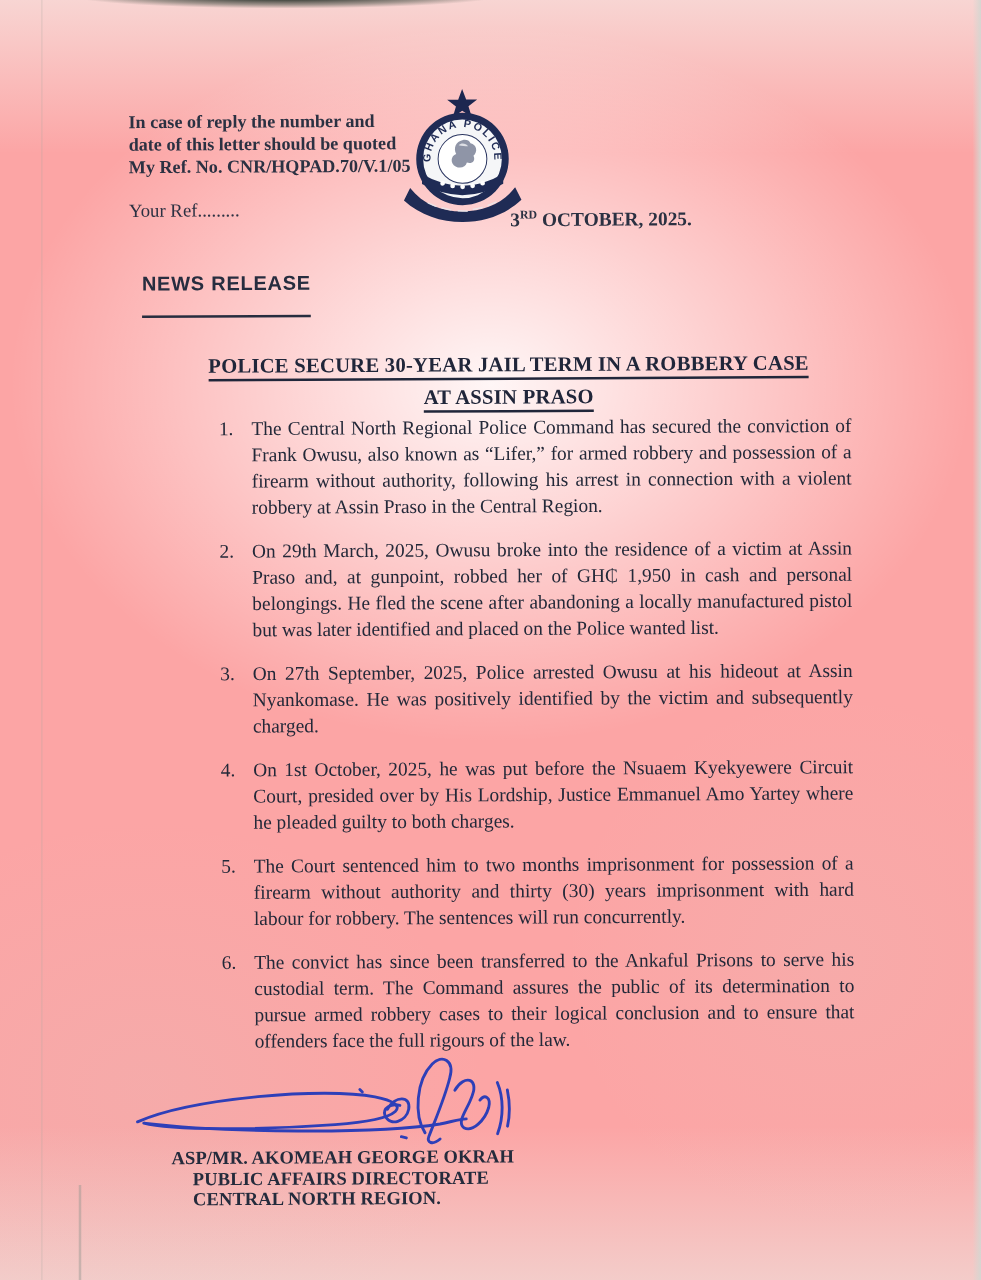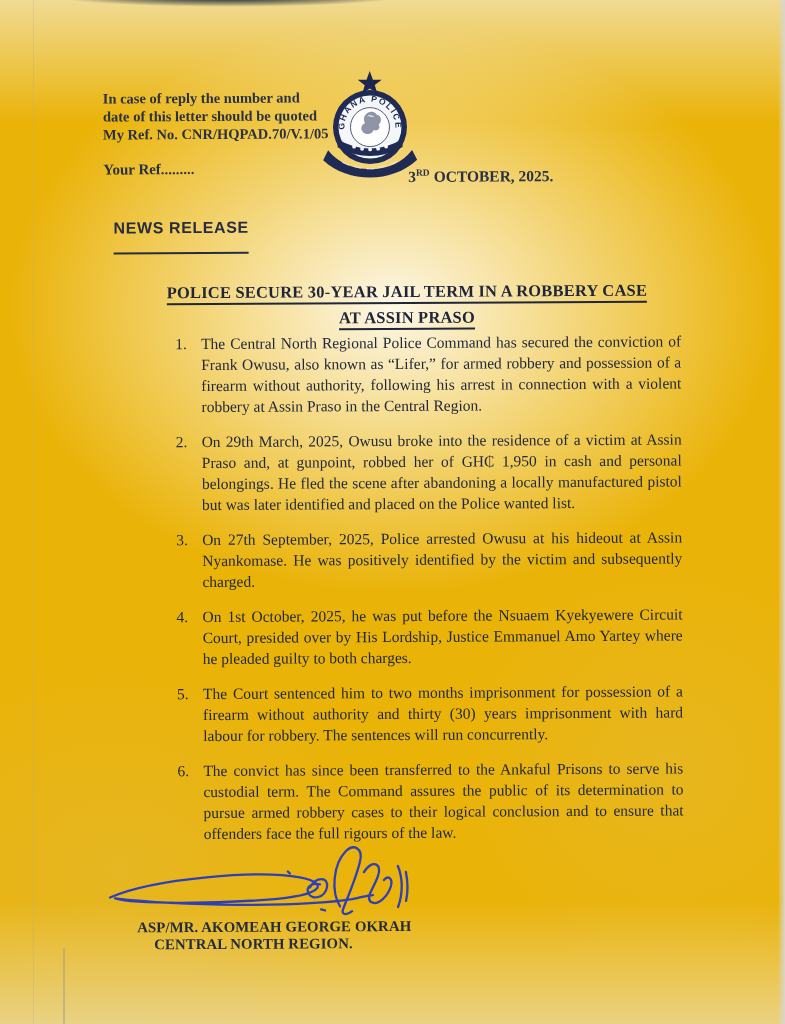--- a/index.html
+++ b/index.html
@@ -1,18 +1,18 @@
 <!DOCTYPE html>
 <html><head>
 <meta charset="utf-8">
 <style>
   html,body{margin:0;padding:0;background:#e9e9e6;}
   .page{
     position:relative;width:785px;height:1024px;overflow:hidden;
-    background:#eab308;
+    background:#fca5a5;
     font-family:"Liberation Serif","DejaVu Serif",serif;
     color:#252b3b;
   }
   .texture{
     position:absolute;inset:0;pointer-events:none;
     background:
       radial-gradient(70% 40% at 50% 30%, rgba(255,255,255,0.9), rgba(255,255,255,0) 70%),
       radial-gradient(40% 30% at 85% 75%, rgba(210,210,200,0.12), rgba(255,255,255,0) 70%),
       radial-gradient(50% 30% at 15% 85%, rgba(205,205,198,0.14), rgba(255,255,255,0) 70%),
       linear-gradient(180deg, rgba(245,245,241,0.6), rgba(252,252,249,0) 12%, rgba(250,250,247,0) 88%, rgba(236,236,231,0.55));
@@ -25,21 +25,21 @@
   .corner-line{position:absolute;left:63px;top:948px;width:2px;height:76px;background:rgba(150,150,144,0.45);}
   .top-shadow{
     position:absolute;left:52px;top:-4px;width:420px;height:12px;
     background:radial-gradient(55% 120% at 42% 0%, #3d423b 25%, rgba(90,95,85,0.55) 55%, rgba(120,125,115,0) 75%);
     border-radius:0 0 55% 45% / 0 0 100% 100%;
   }
   .content{position:absolute;inset:0;transform:rotate(-0.3deg);}
 
   
   .reply-note{position:absolute;left:105px;top:88px;font-size:14.5px;font-weight:bold;line-height:18px;color:#2b3142;}
-  .your-ref{position:absolute;left:105px;top:160px;font-size:15px;font-weight:bold;color:#2b3142;}
+  .your-ref{position:absolute;left:105px;top:160px;font-size:15px;font-weight:normal;color:#2b3142;}
   .crest{position:absolute;left:322px;top:70px;width:100px;height:108px;}
   .org-block{position:absolute;left:412px;top:84px;font-size:15px;font-weight:bold;line-height:18.5px;color:#2b3142;letter-spacing:0.2px;}
   .date-line{position:absolute;left:410px;top:168px;font-size:15.5px;font-weight:bold;color:#2b3142;}
   .date-line sup{font-size:9.5px;vertical-align:6px;letter-spacing:0;}
 
   
   .release-label{position:absolute;left:115px;top:218px;
     font-family:"Liberation Sans","DejaVu Sans",sans-serif;
     font-size:16px;font-weight:bold;letter-spacing:0.6px;color:#272d3f;}
   .release-label span{border-bottom:2.5px solid #272d3f;padding-bottom:16px;}
@@ -153,17 +153,18 @@
         <path d="M262 30 C270 17 281 21 276 34 C272 46 263 55 269 60 C276 64 286 54 289 44 C291 36 286 33 282 38"></path>
         <path d="M296 24 C301 36 301 52 296 65"></path>
         <path d="M304 30 C306 40 306 50 304 59"></path>
         <path d="M186 29 l2 2"></path>
         <path d="M219 67 l4 1"></path>
       </g>
     </svg>
 
     <div class="signatory">
       <div class="l1">ASP/MR. AKOMEAH GEORGE OKRAH</div>
+      <div class="l2">PUBLIC AFFAIRS DIRECTORATE</div>
       <div class="l3">CENTRAL NORTH REGION.</div>
     </div>
 
   </div>
 </div>
 
 </body></html>

